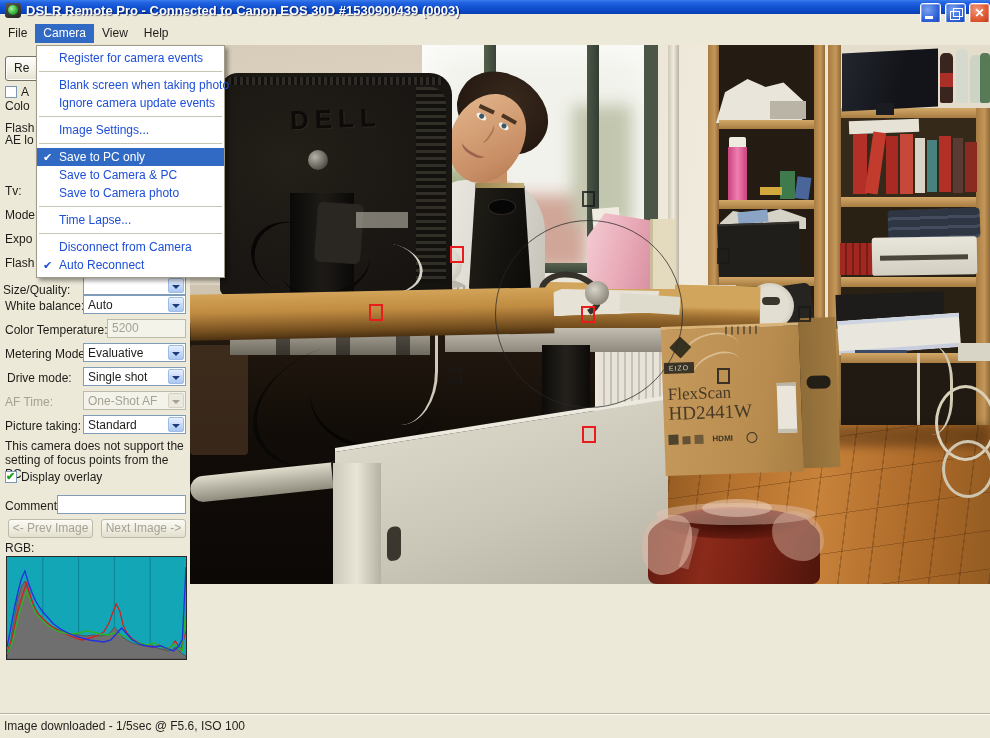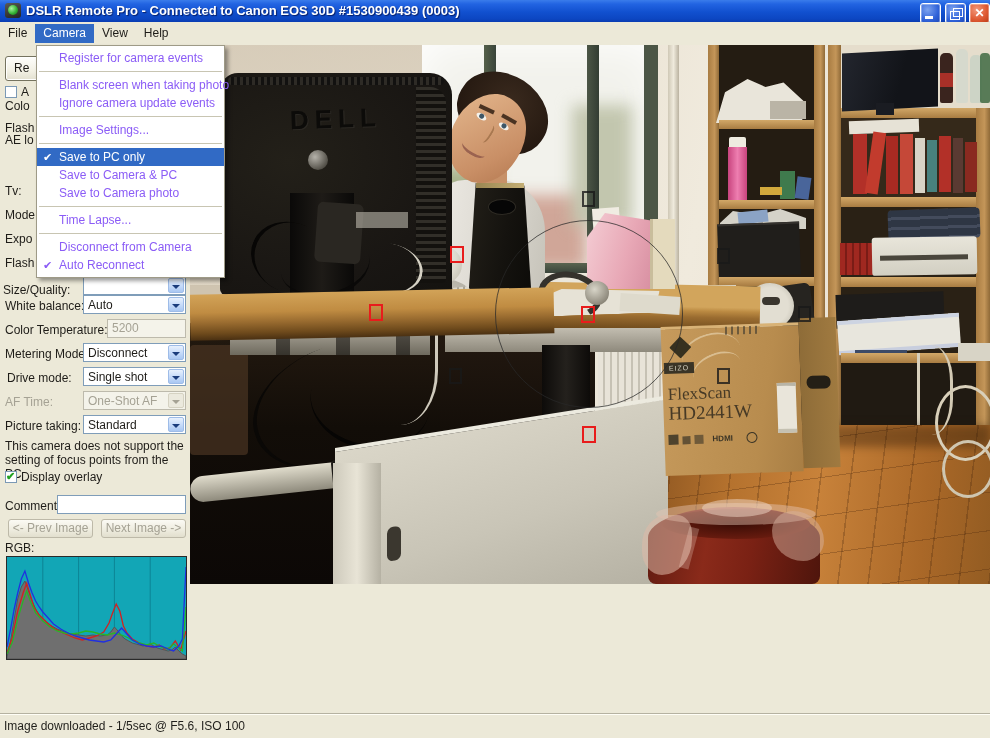--- a/index.html
+++ b/index.html
@@ -1,20 +1,20 @@
 <!DOCTYPE html>
 <html><head>
 <meta charset="utf-8">
 <style>
   html,body{margin:0;padding:0;background:#555;}
   #app{position:relative;width:990px;height:738px;background:#ece9d8;overflow:hidden;
        font-family:"Liberation Sans",sans-serif;font-size:12px;color:#1e1c18;}
   .a{position:absolute;}
   
-  #titlebar{left:0;top:0;width:990px;height:22px;
+  #titlebar{left:0;top:0;width:990px;height:14px;
     background:linear-gradient(180deg,#3a7ceb 0%,#2264e2 18%,#1150cf 55%,#0c46c2 85%,#0a3db2 100%);}
   #title-text{left:26px;top:0;height:22px;line-height:22px;color:#fff;font-weight:bold;font-size:13px;
     text-shadow:1px 1px 1px rgba(0,0,40,.6);white-space:nowrap;}
   #app-icon{left:5px;top:3px;width:16px;height:15px;background:linear-gradient(160deg,#5a5a56,#23231f);border-radius:3px;}
   #app-icon .lens{position:absolute;left:3px;top:2px;width:10px;height:10px;border-radius:50%;
     background:radial-gradient(circle at 35% 35%,#a8f0a0,#35b435 55%,#135f13);}
   .wbtn{top:3px;width:21px;height:21px;border-radius:3px;border:1px solid #fff;box-sizing:border-box;
     box-shadow:inset 0 0 0 1px rgba(255,255,255,.35);}
   .wbtn.blue{background:radial-gradient(circle at 35% 30%,#7ca2ef,#2e61d8 60%,#1b46b4);}
   .wbtn.red{background:radial-gradient(circle at 35% 30%,#f2987c,#df5a33 55%,#b93a16);}
@@ -23,21 +23,21 @@
   #btn-restore::after{content:"";position:absolute;left:7px;top:4px;width:8px;height:7px;border:1px solid #fff;background:transparent;}
   #btn-close::before{content:"✕";position:absolute;left:0;top:0;width:19px;height:19px;line-height:19px;text-align:center;
     color:#fff;font-weight:bold;font-size:12px;}
   
   #menubar{left:0;top:22px;width:990px;height:23px;background:#ece9d8;}
   .mitem{display:inline-block;height:19px;line-height:19px;padding:0 8px;margin-top:2px;cursor:default;}
   .mitem.active{background:#316ac5;color:#fff;}
   
   #camera-menu{left:36px;top:45px;width:187px;background:#fff;border:1px solid #9e9a87;
     box-shadow:3px 3px 4px rgba(0,0,0,.38);padding:3px 0;z-index:50;}
-  .menu-item{position:relative;height:18px;line-height:18px;padding-left:22px;white-space:nowrap;color:#8b5cf6;}
+  .menu-item{position:relative;height:18px;line-height:18px;padding-left:22px;white-space:nowrap;color:#1d4ed8;}
   .menu-item.hl{background:#316ac5;color:#fff;}
   .menu-item.checked::before{content:"✔";position:absolute;left:6px;top:0;font-size:11px;}
   .menu-sep{height:1px;background:#c8c5b2;margin:4px 2px;}
   
   .lbl{height:14px;line-height:14px;white-space:nowrap;}
   .lbl.gray{color:#a5a294;}
   .combo{height:19px;box-sizing:border-box;border:1px solid #7f9db9;background:#fff;}
   .combo .val{position:absolute;left:4px;top:1px;height:17px;line-height:17px;white-space:nowrap;}
   .combo .cbtn{position:absolute;right:1px;top:1px;bottom:1px;width:16px;border-radius:2px;
     background:linear-gradient(180deg,#e8f1fd,#cbdefa 45%,#a9c7f2);border:1px solid #9ebcE8;box-sizing:border-box;}
@@ -114,21 +114,21 @@
     <span class="cbtn">
         <span class="caret"></span>
       </span>
   </div>
 
   <div class="a lbl" style="left:5px;top:323px;">Color Temperature:</div>
   <div class="a tinput dis" style="left:107px;top:319px;width:79px;line-height:17px;">5200</div>
 
   <div class="a lbl" style="left:5px;top:347px;">Metering Mode:</div>
   <div class="a combo" style="left:83px;top:343px;width:103px;">
-    <span class="val">Disconnect</span>
+    <span class="val">Evaluative</span>
     <span class="cbtn">
         <span class="caret"></span>
       </span>
   </div>
 
   <div class="a lbl" style="left:7px;top:371px;">Drive mode:</div>
   <div class="a combo" style="left:83px;top:367px;width:103px;">
     <span class="val">Single shot</span>
     <span class="cbtn">
         <span class="caret"></span>

